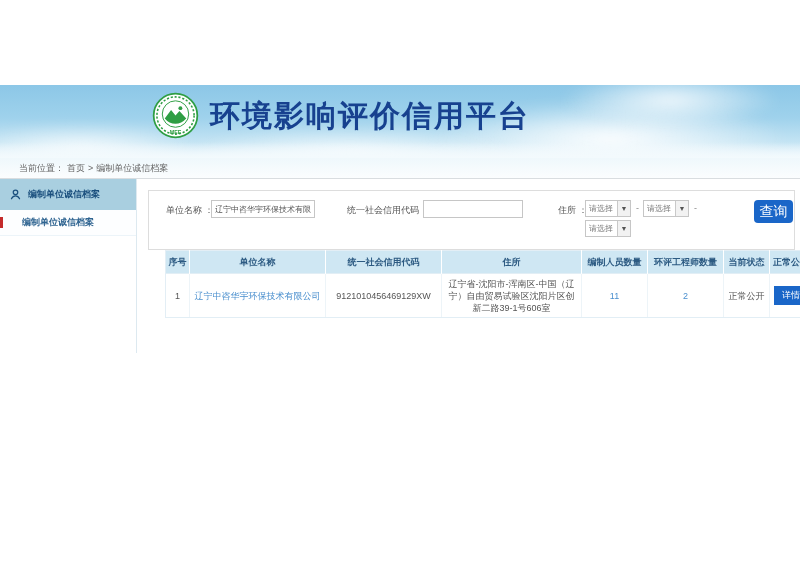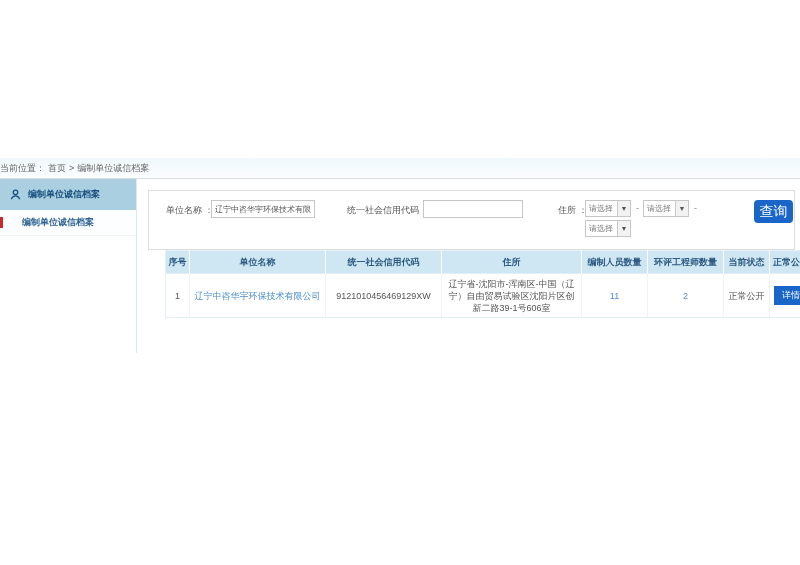--- a/index.html
+++ b/index.html
@@ -21,21 +21,21 @@
     background: radial-gradient(ellipse at center, rgba(255,255,255,.75) 0%, rgba(255,255,255,0) 70%); }
   .banner-fade { position:absolute; left:0; bottom:0; width:100%; height:16px;
     background: linear-gradient(180deg, rgba(244,250,253,0) 0%, #f3fafd 100%); }
   .logo { position:absolute; left:152px; top:7px; width:47px; height:47px; }
   .site-title { position:absolute; left:210px; top:11px; font-size:30px; font-weight:bold;
     color:#17418f; letter-spacing:2px; white-space:nowrap; }
 
   
   .breadcrumb-bar { position:absolute; left:0; top:158px; width:800px; height:21px;
     background: linear-gradient(180deg,#eff8fc 0%,#fbfdfe 100%);
-    border-bottom:1px solid #d9dde0; display:flex; align-items:center; padding-left:0;
+    border-bottom:1px solid #d9dde0; display:flex; align-items:center; padding-left:19px;
     font-size:9px; color:#666; }
   .breadcrumb-bar span { margin-right:3px; }
   .crumb-link { color:#666; cursor:pointer; }
 
   
   .sidebar { position:absolute; left:0; top:179px; width:137px; height:174px;
     background:#fff; border-right:1px solid #dde9f0; }
   .sb-header { height:31px; background:#a9cfe0; display:flex; align-items:center; padding-left:9px; }
   .sb-header .sb-icon { width:13px; height:13px; margin-right:6px; flex:0 0 auto; }
   .sb-header .sb-title { font-size:9px; font-weight:bold; color:#1a4f7d; }
@@ -72,20 +72,36 @@
   table.grid tbody td:last-child { border-right:none; }
   .cell-link { color:#4a8fce; cursor:pointer; text-decoration:none; }
   .btn-detail { display:inline-block; background:#1a66c8; color:#fff; font-size:9px;
     padding:3px 8px; border-radius:0; border:none; cursor:pointer; font-family:inherit; }
 </style>
 </head>
 <body>
 
 <div class="page">
 
+  <div class="banner">
+    <div class="cloud c1"></div>
+    <div class="cloud c2"></div>
+    <div class="cloud c3"></div>
+    <div class="cloud c4"></div>
+    <div class="banner-fade"></div>
+    <svg class="logo" viewBox="0 0 48 48">
+      <circle cx="24" cy="24" r="22.3" fill="#ffffff" stroke="#2f9e44" stroke-width="1.8"></circle>
+      <circle cx="24" cy="24" r="19" fill="none" stroke="#2f9e44" stroke-width="1.6" stroke-dasharray="2.2 1.8"></circle>
+      <circle cx="24" cy="22.5" r="13.5" fill="#ffffff" stroke="#2f9e44" stroke-width="1"></circle>
+      <circle cx="29" cy="16.5" r="2" fill="#2f9e44"></circle>
+      <path d="M13 27 L19.5 18.5 L24 24 L28 19.5 L35 27 Q30 32.5 24 32.5 Q17.5 32.5 13 27 Z" fill="#2f9e44"></path>
+      <text x="24" y="42.5" text-anchor="middle" font-size="5.5" font-weight="bold" fill="#2f9e44">MEE</text>
+    </svg>
+    <div class="site-title">环境影响评价信用平台</div>
+  </div>
 
   <div class="breadcrumb-bar">
     <span>当前位置：</span>
     <span class="crumb-link">首页</span>
     <span>&gt;</span>
     <span>编制单位诚信档案</span>
   </div>
 
   <div class="sidebar">
     <div class="sb-header">

